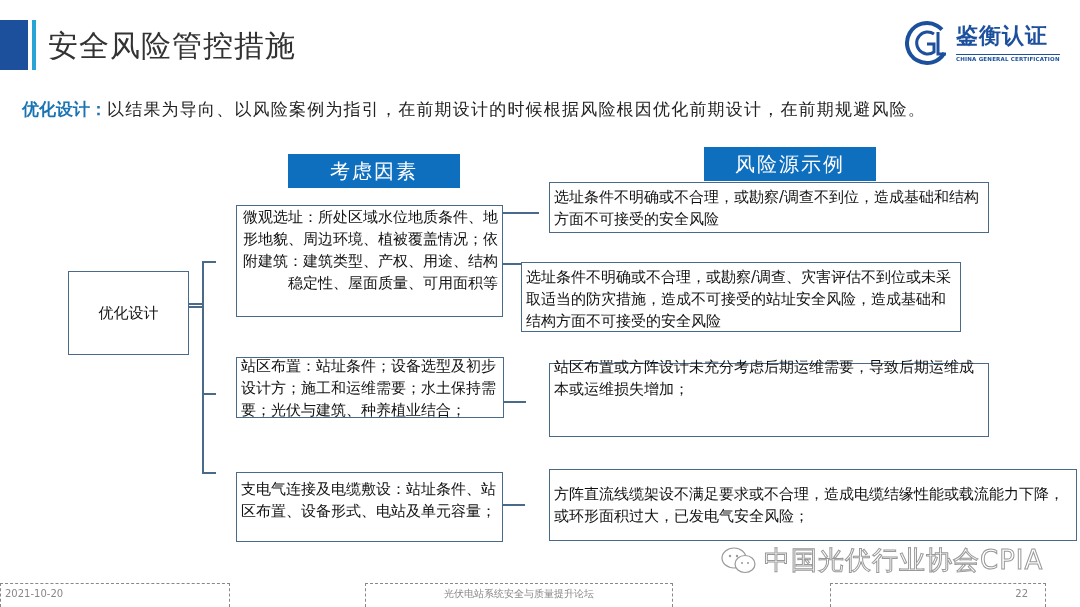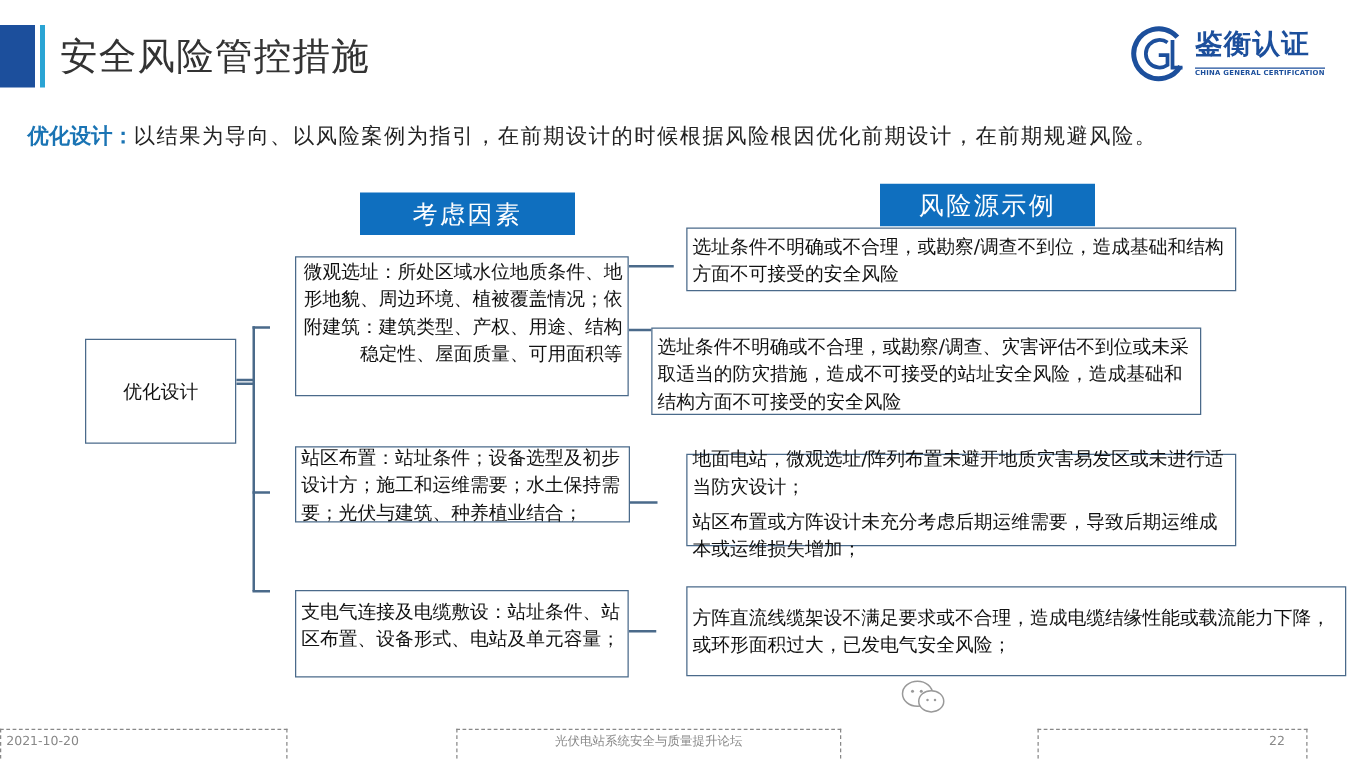--- a/index.html
+++ b/index.html
@@ -90,33 +90,33 @@
 
 <div class="box f1">微观选址：所处区域水位地质条件、地形地貌、周边环境、植被覆盖情况；依附建筑：建筑类型、产权、用途、结构稳定性、屋面质量、可用面积等</div>
 <div class="box f2">
   <span>站区布置：站址条件；设备选型及初步设计方；施工和运维需要；水土保持需要；光伏与建筑、种养植业结合；</span>
 </div>
 <div class="box f3">支电气连接及电缆敷设：站址条件、站区布置、设备形式、电站及单元容量；</div>
 
 <div class="box r1">选址条件不明确或不合理，或勘察/调查不到位，造成基础和结构方面不可接受的安全风险</div>
 <div class="box r2">选址条件不明确或不合理，或勘察/调查、灾害评估不到位或未采取适当的防灾措施，造成不可接受的站址安全风险，造成基础和结构方面不可接受的安全风险</div>
 <div class="box r3">
-  <div class="para">地面电站，微观选址/阵列布置未避开地质灾害易发区或未进行适当防灾设计；</div>
   <div class="para">站区布置或方阵设计未充分考虑后期运维需要，导致后期运维成本或运维损失增加；</div>
 </div>
 <div class="box r4">
   <span>方阵直流线缆架设不满足要求或不合理，造成电缆结缘性能或载流能力下降，或环形面积过大，已发电气安全风险；</span>
 </div>
 
 <div class="watermark">
   <svg class="wm-icon" viewBox="0 0 38 30">
     <ellipse cx="14" cy="12" rx="12" ry="10" fill="#fff" stroke="#999" stroke-width="1.2"></ellipse>
     <ellipse cx="25" cy="18" rx="10" ry="8.5" fill="#fff" stroke="#999" stroke-width="1.2"></ellipse>
     <circle cx="10" cy="10" r="1.2" fill="#999"></circle>
       <circle cx="17" cy="10" r="1.2" fill="#999"></circle>
     <circle cx="22" cy="17" r="1" fill="#999"></circle>
       <circle cx="28" cy="17" r="1" fill="#999"></circle>
   </svg>
+  <span>中国光伏行业协会CPIA</span>
 </div>
 
 <div class="footer-box fb-date">2021-10-20</div>
 <div class="footer-box fb-title">光伏电站系统安全与质量提升论坛</div>
 <div class="footer-box fb-page">22</div>
 
 </body></html>

